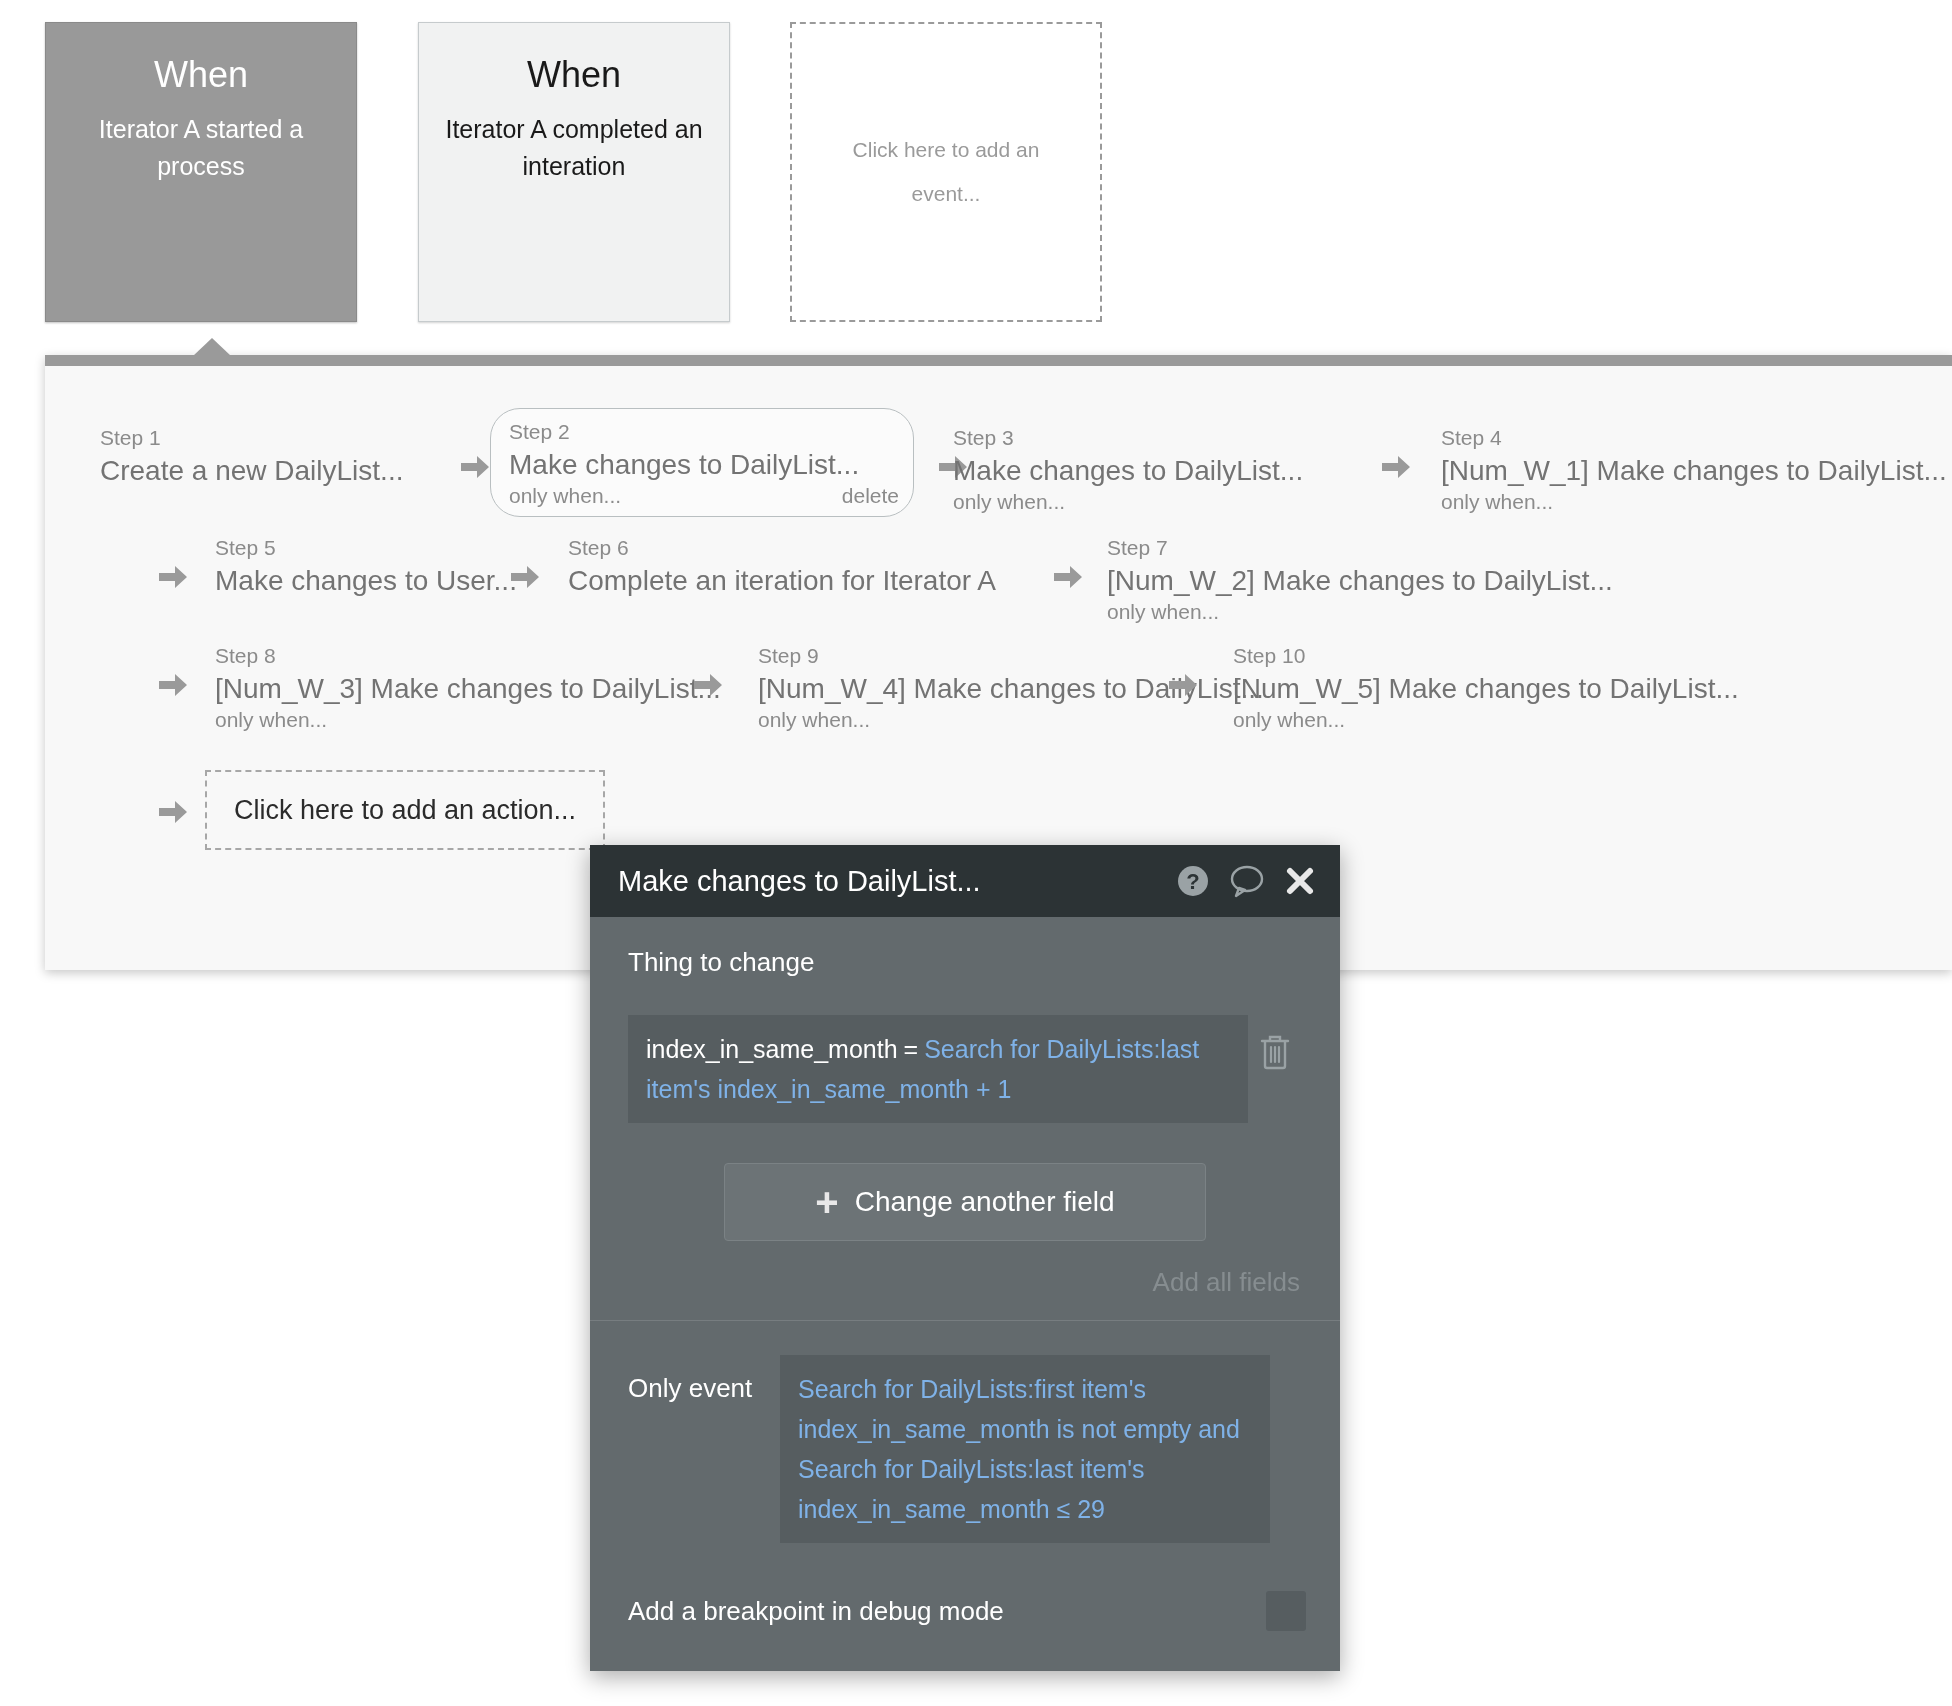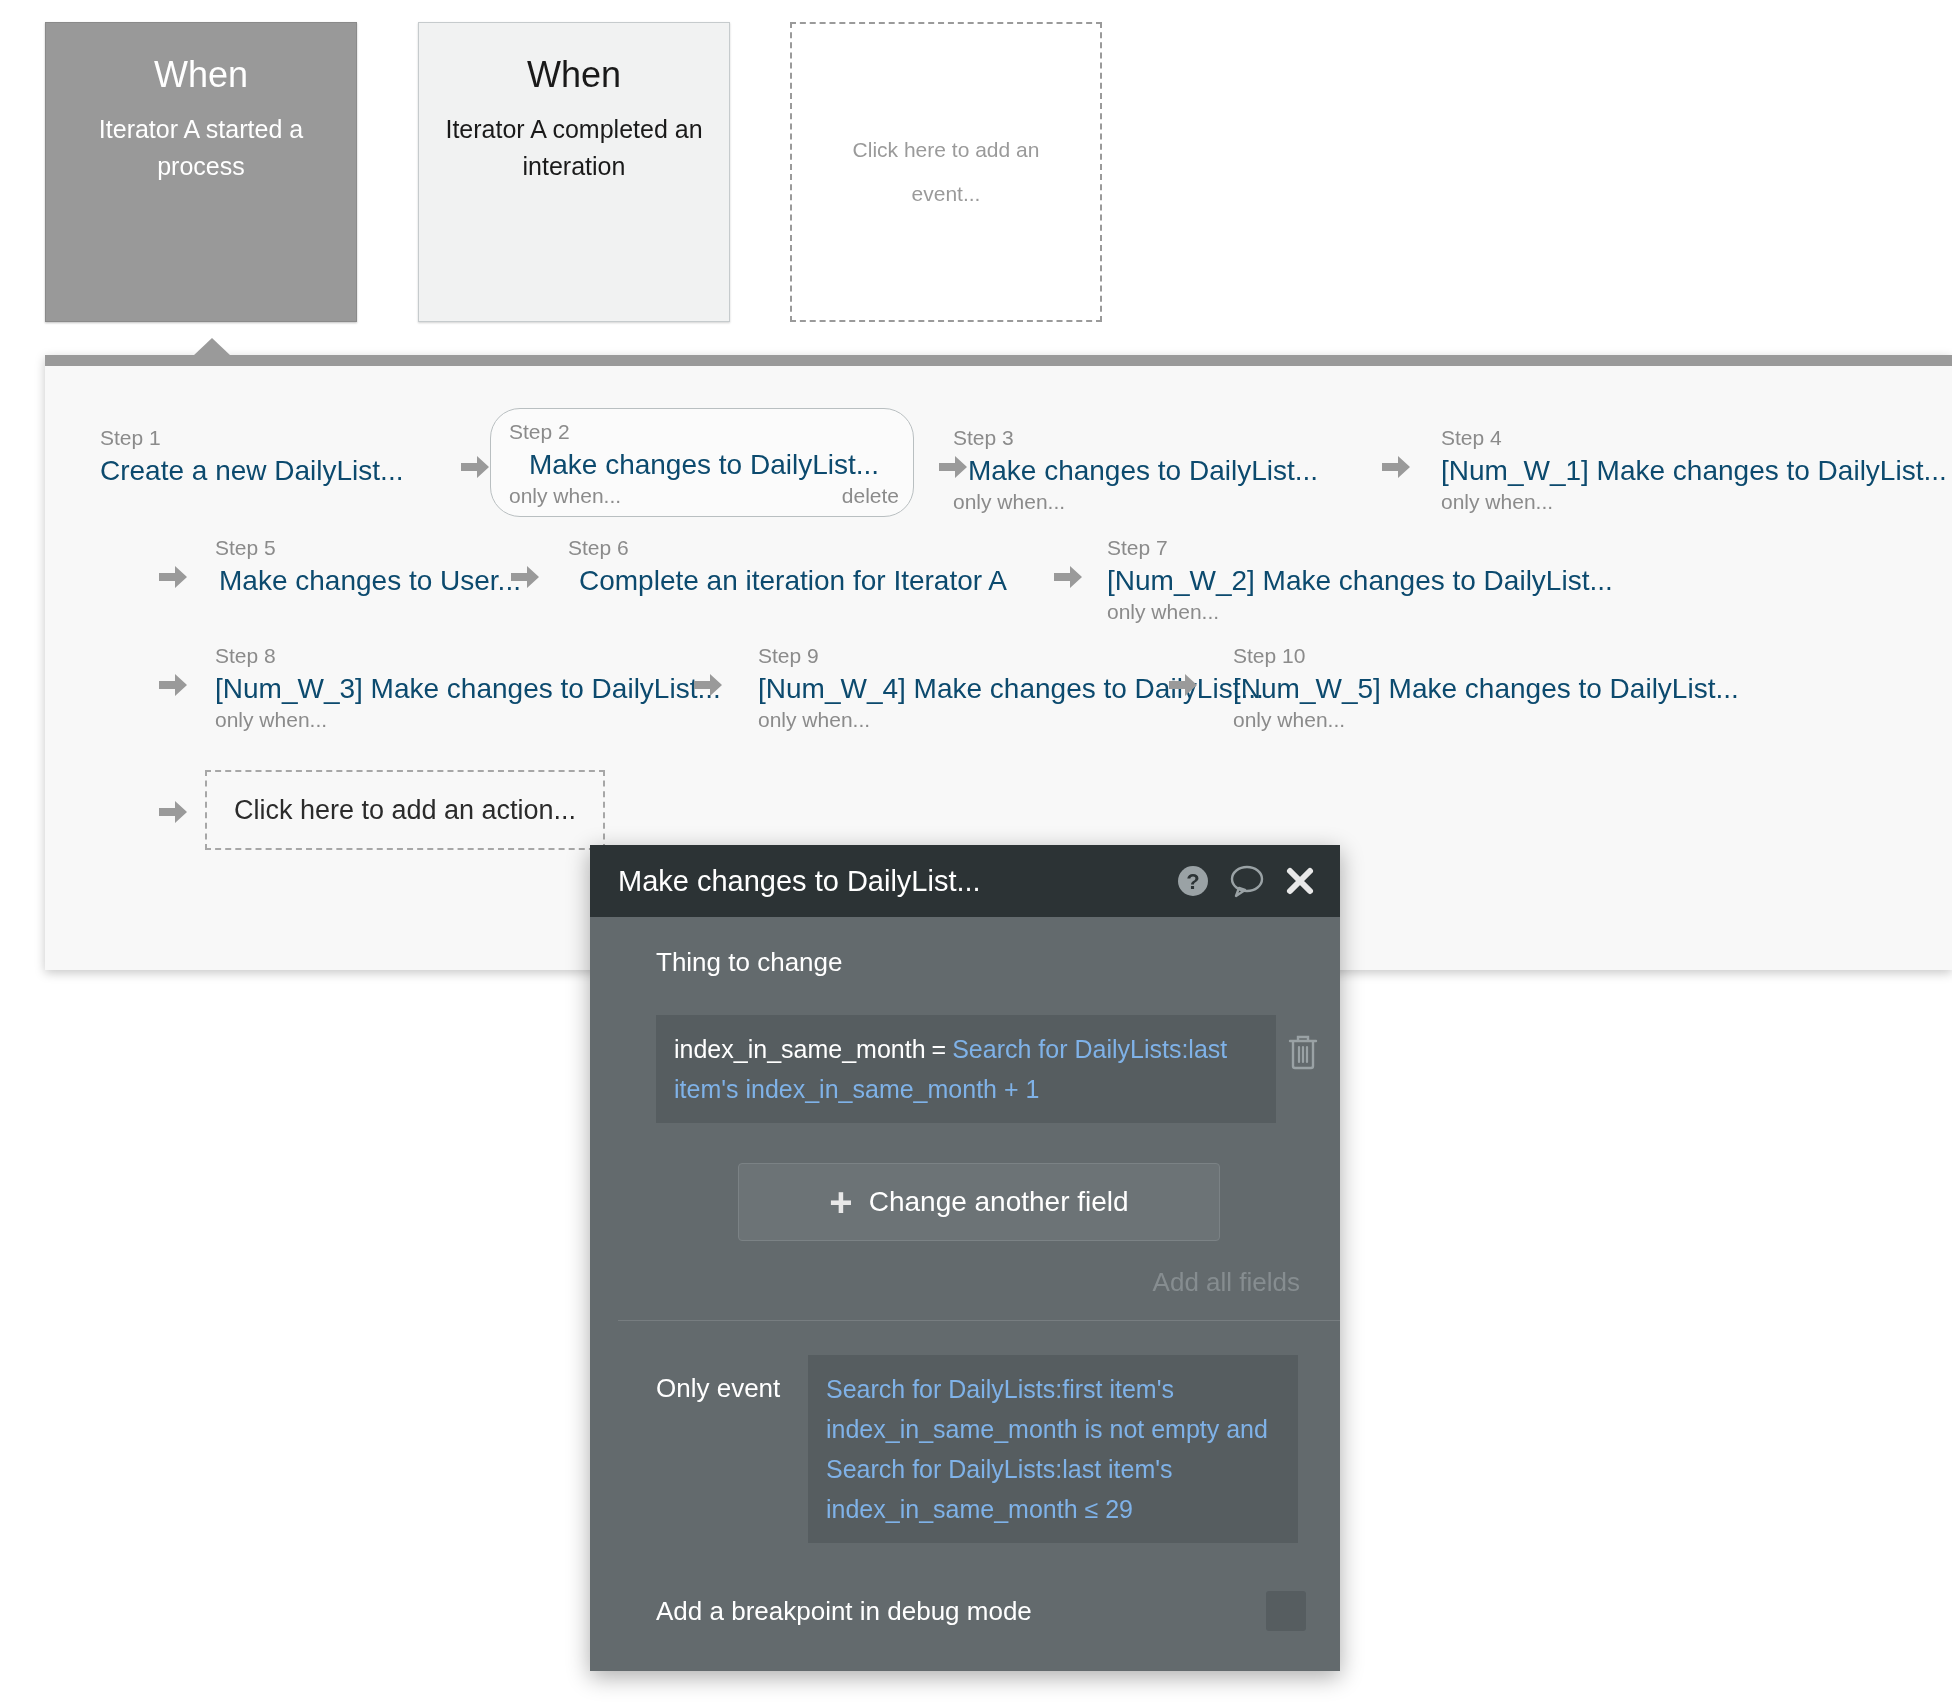--- a/index.html
+++ b/index.html
@@ -83,21 +83,21 @@
   .arrow svg{display:block;}
 
   .step{
     position:absolute;
     box-sizing:border-box;
   }
   .step-label{
     font-size:21px; line-height:26px; color:#8b8b8b; margin-bottom:2px;
   }
   .step-title{
-    font-size:28px; line-height:35px; color:#0c4a6e; white-space:nowrap;text-align:center;
+    font-size:28px; line-height:35px; color:#737373; white-space:nowrap;
   }
   .step-foot{
     font-size:21px; line-height:28px; color:#8b8b8b;
     display:flex; justify-content:space-between;
   }
   .step.boxed{
     border:1px solid #b9bfc1;
     background:#fbfbfb;
     padding:10px 14px 6px 18px;
   }
@@ -128,21 +128,21 @@
     padding:0 24px 0 28px;
   }
   #dialog-title{
     flex:1;
     color:#ffffff;font-size:29px;line-height:34px;
   }
   .hdr-icon{
     margin-left:18px;display:flex;align-items:center;justify-content:center;
     cursor:pointer;
   }
-  #dialog-body{ padding:0;margin-left:28px; }
+  #dialog-body{ padding:0; }
 
   .row{
     display:flex; align-items:flex-start;
     padding:16px 38px 0 38px;
   }
   .row-label{
     width:232px; flex:none;
     color:#ffffff;font-size:26px;line-height:38px;
     padding-top:10px;
   }

